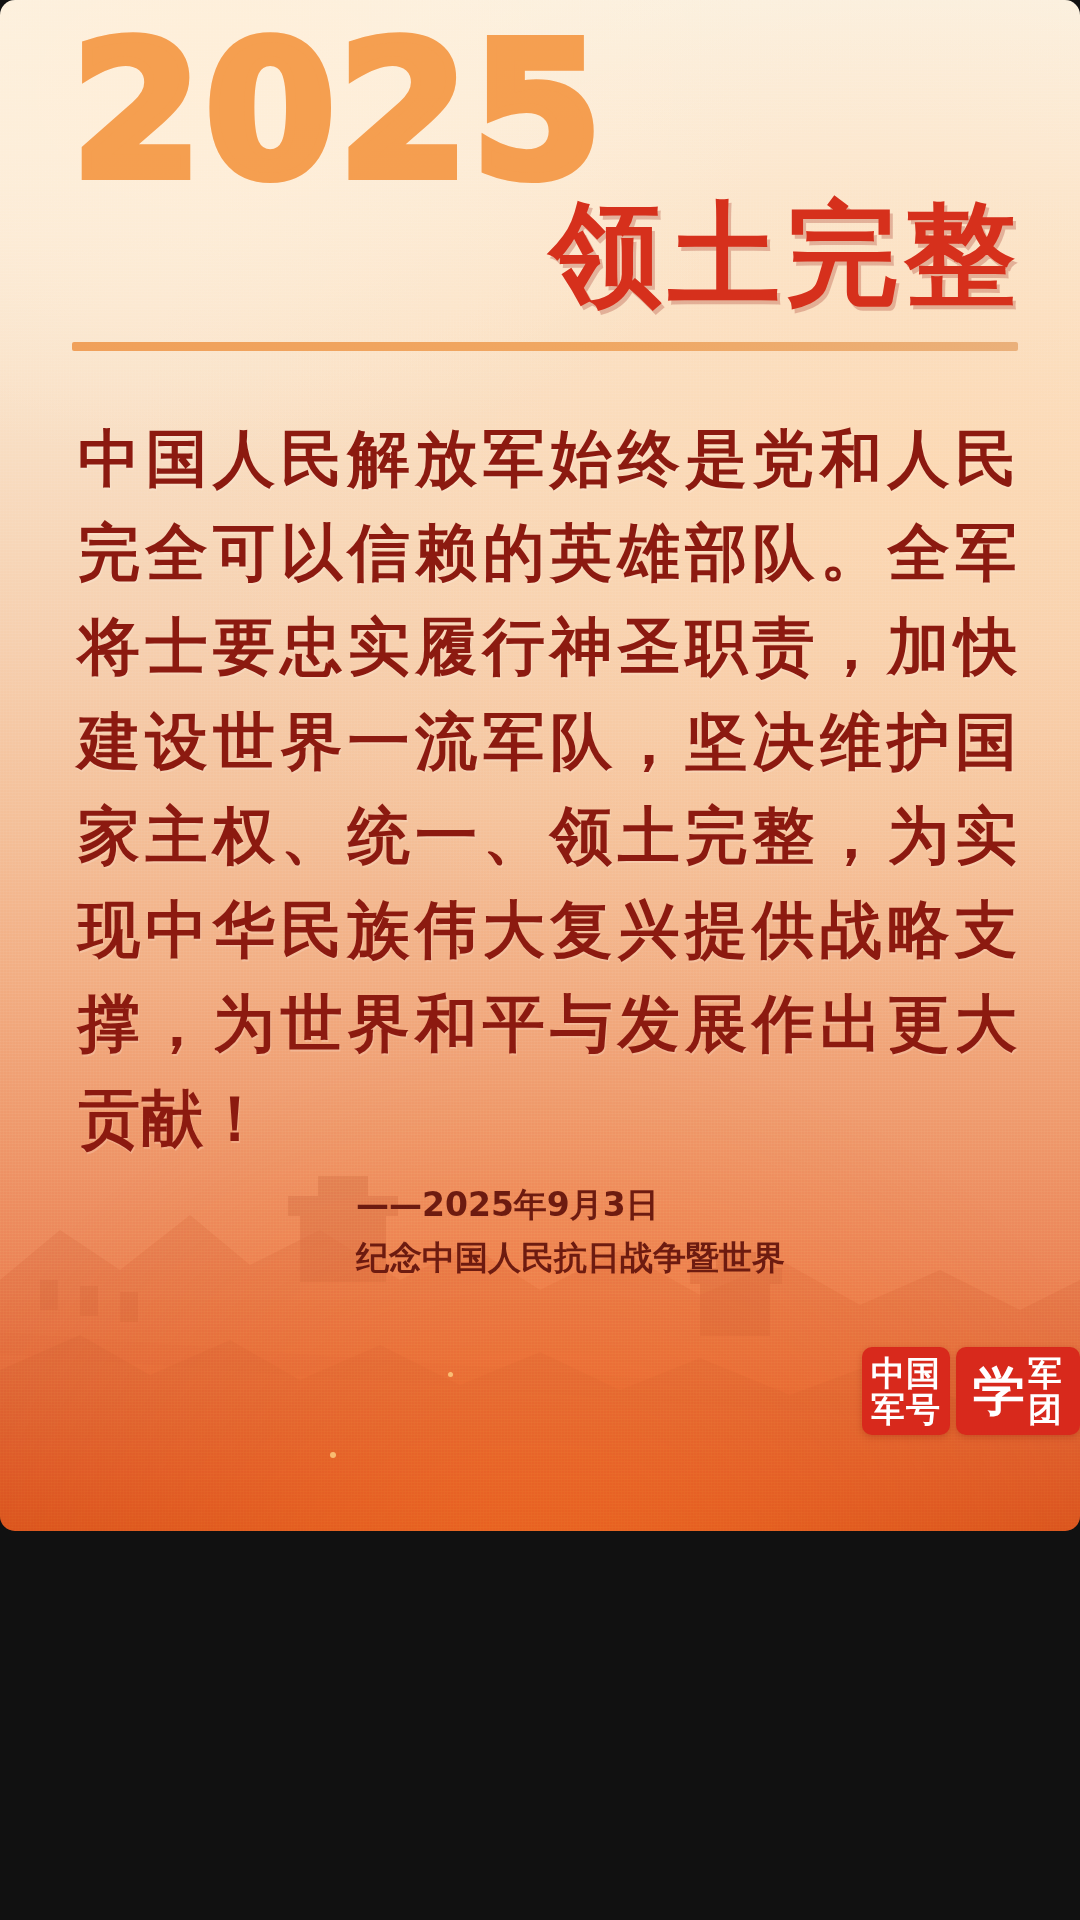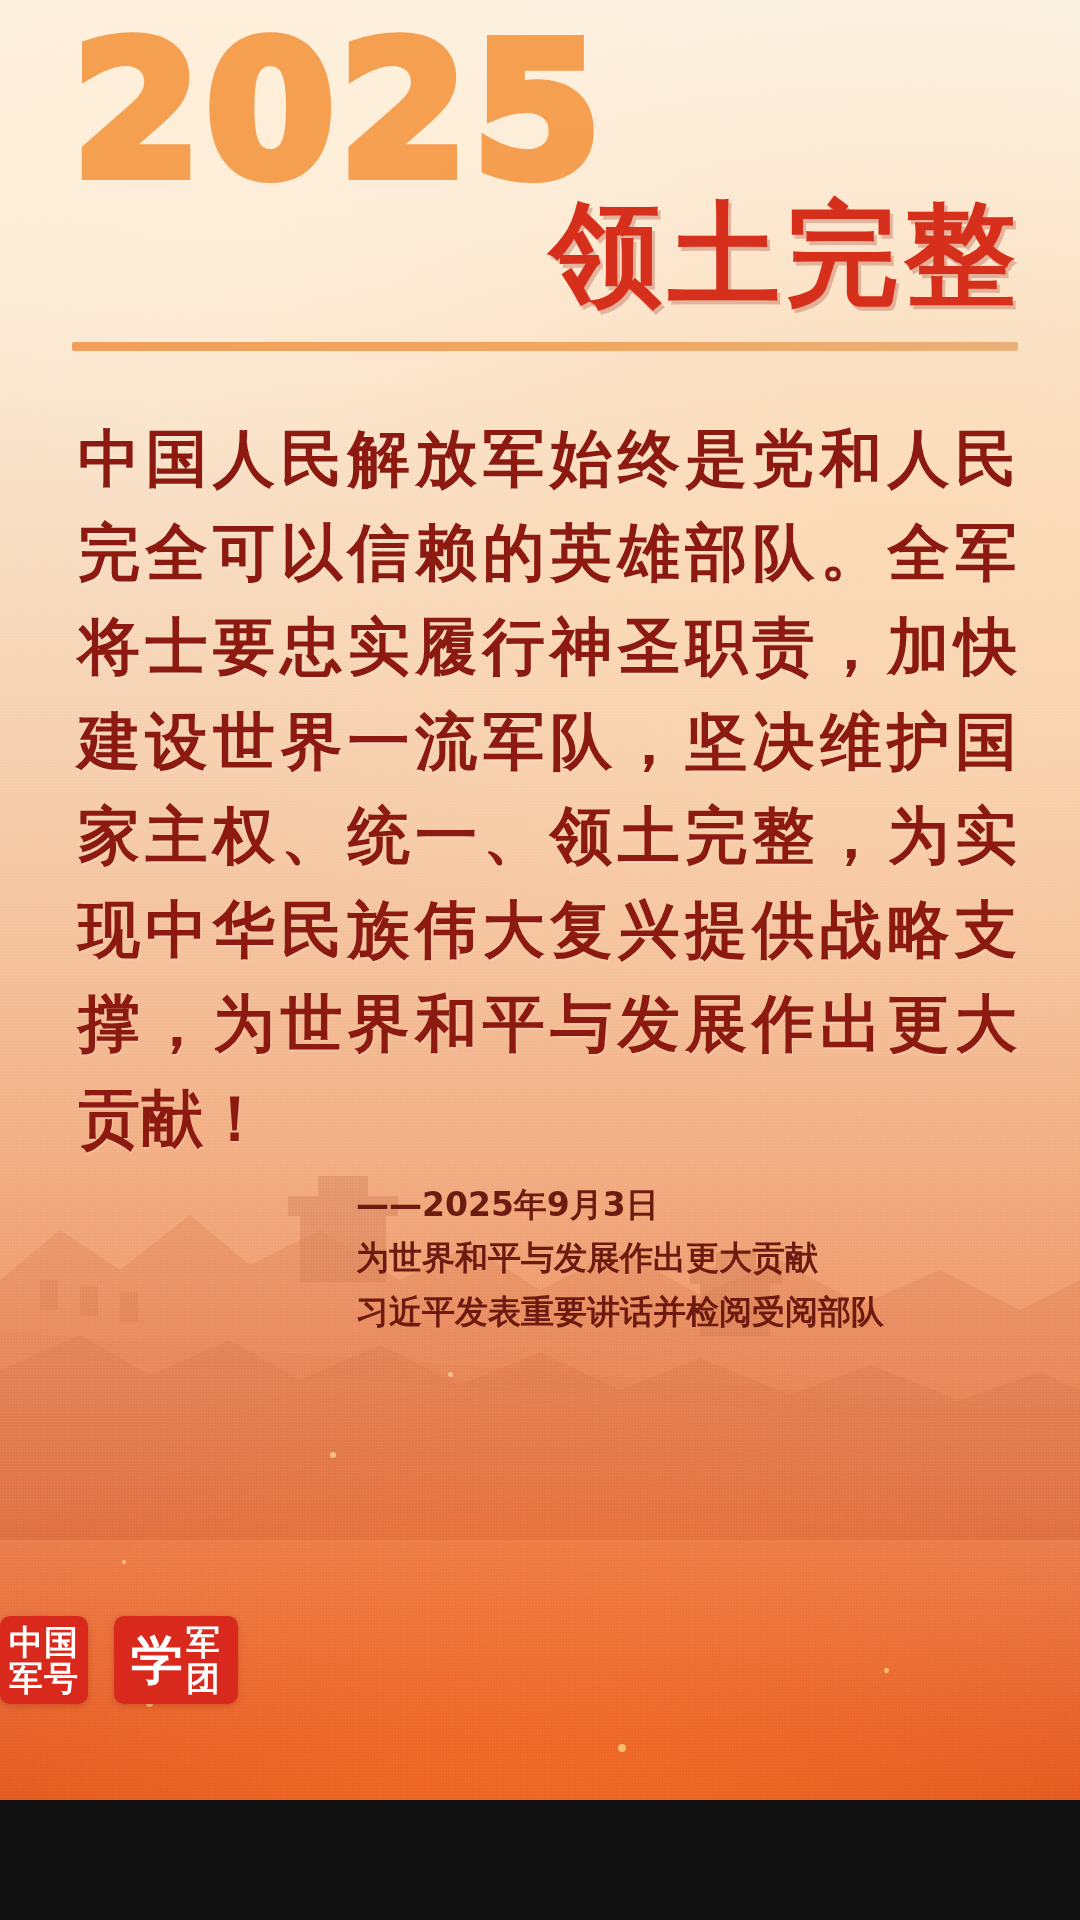--- a/index.html
+++ b/index.html
@@ -3,39 +3,40 @@
 <meta charset="utf-8">
 <style>
   html, body {
     margin: 0;
     padding: 0;
     background: #111;
   }
   #poster {
     position: relative;
     width: 1080px;
-    height: 1800px;
+    height: 1531px;
     overflow: hidden;
     font-family: "Liberation Sans", "DejaVu Sans", sans-serif;
     background:
       radial-gradient(ellipse 900px 600px at 20% 6%, rgba(255,238,215,0.92) 0%, rgba(255,230,200,0.0) 62%),
       radial-gradient(ellipse 1200px 900px at 85% 30%, rgba(255,214,170,0.55) 0%, rgba(255,214,170,0.0) 65%),
       linear-gradient(180deg,
         #fbf3e4 0%,
         #fbeedc 10%,
         #fae6cf 20%,
         #f8dcc0 30%,
         #f6cfae 42%,
         #f4bf98 54%,
         #f2ad82 64%,
         #ef9a6d 73%,
         #ec8558 82%,
         #e9713f 90%,
         #e6602c 96%,
         #e2581f 100%);
+    border-radius: 15px;
   }
   
   #texture {
     position: absolute;
     inset: 0;
     pointer-events: none;
     opacity: 0.22;
     background-image:
       repeating-linear-gradient(0deg, rgba(255,255,255,0.20) 0px, rgba(255,255,255,0.20) 1px, rgba(0,0,0,0.0) 1px, rgba(0,0,0,0.0) 3px),
       repeating-linear-gradient(90deg, rgba(255,255,255,0.16) 0px, rgba(255,255,255,0.16) 1px, rgba(0,0,0,0.0) 1px, rgba(0,0,0,0.0) 3px);
@@ -139,23 +140,23 @@
     font-family: "DejaVu Sans", "Liberation Sans", sans-serif;
   }
   #attribution .line { white-space: nowrap; }
 
   
   #footer {
     position: absolute;
     left: 0; right: 0;
     bottom: 96px;
     display: flex;
-    justify-content: flex-start;
+    justify-content: flex-end;
     align-items: center;
-    gap: 26px;
+    gap: 6px;
   }
   .stamp {
     width: 88px;
     height: 88px;
     background: #d8291c;
     border-radius: 10px;
     color: #fff;
     display: flex;
     flex-direction: column;
     justify-content: center;
@@ -227,22 +228,21 @@
   <div id="header">
     <div id="year">2025</div>
     <div id="title">领土完整</div>
     <div id="rule"></div>
   </div>
 
   <div id="body-text">中国人民解放军始终是党和人民完全可以信赖的英雄部队。全军将士要忠实履行神圣职责，加快建设世界一流军队，坚决维护国家主权、统一、领土完整，为实现中华民族伟大复兴提供战略支撑，为世界和平与发展作出更大贡献！</div>
 
   <div id="attribution">
     <div class="line">——2025年9月3日</div>
-    <div class="line">为世界和平与发展作出更大贡献</div>
-    <div class="line">习近平发表重要讲话并检阅受阅部队</div>
+    <div class="line">纪念中国人民抗日战争暨世界</div>
   </div>
 
   <div id="footer">
     <div class="stamp">
       <span>中国</span>
       <span>军号</span>
     </div>
     <div class="stamp wide">
       <span class="big">学</span>
       <span class="col">

